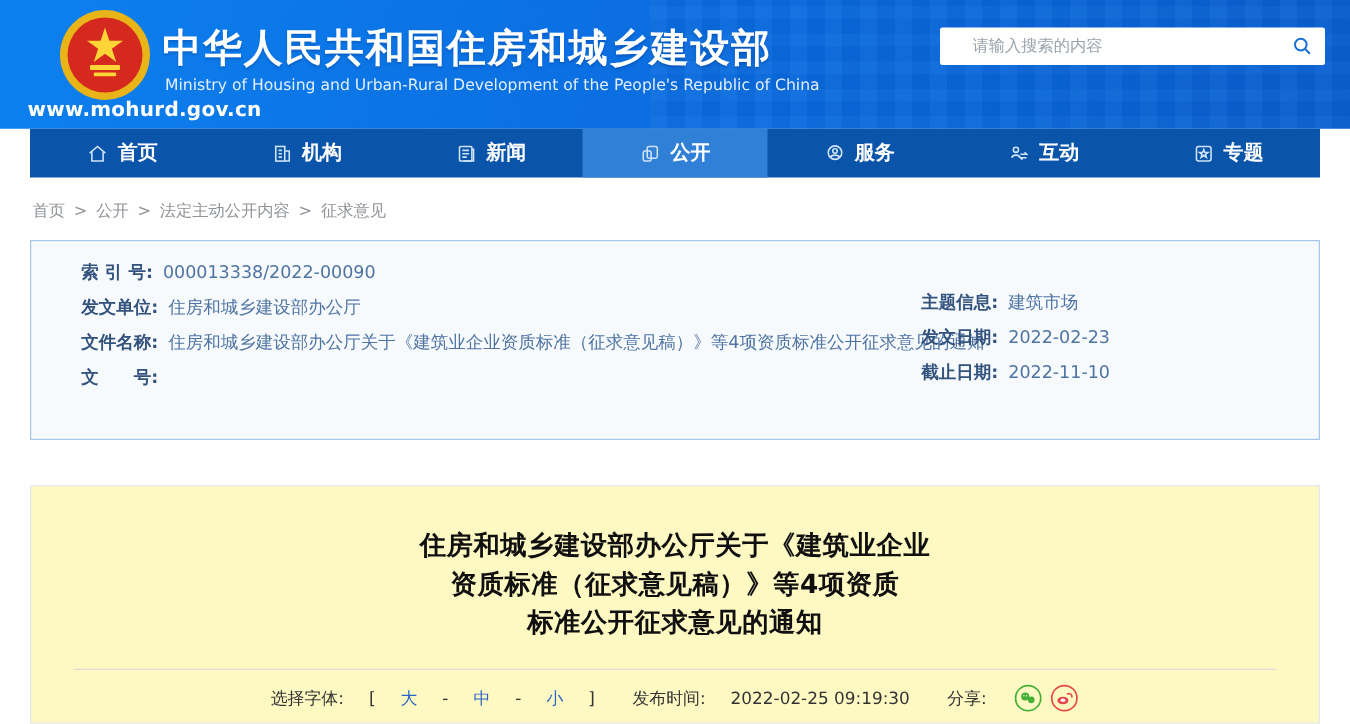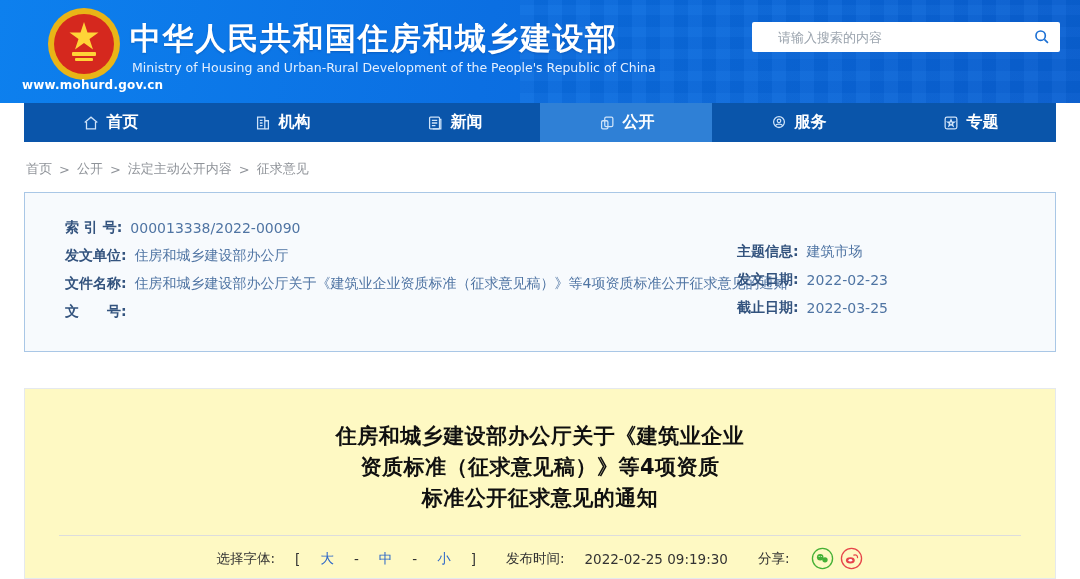--- a/index.html
+++ b/index.html
@@ -9,21 +9,21 @@
   
   .header { position:relative; width:1080px; height:103px;
     background:linear-gradient(100deg,#0d80ee 0%,#0b6fe2 45%,#0a61d2 100%); }
   .header::after { content:""; position:absolute; right:0; top:0; width:560px; height:103px;
     background:
       repeating-linear-gradient(90deg, rgba(255,255,255,.05) 0 14px, rgba(0,0,40,.06) 14px 28px),
       repeating-linear-gradient(0deg, rgba(255,255,255,.04) 0 10px, rgba(0,0,40,.05) 10px 22px);
     opacity:.5; pointer-events:none; }
   .emblem { position:absolute; left:46px; top:6px; width:76px; height:76px; z-index:2; }
   .site-url { position:absolute; left:22px; top:78px; color:#fff; font-weight:bold;
-    font-size:12px; letter-spacing:.2px; z-index:2; }
+    font-size:16px; letter-spacing:.2px; z-index:2; }
   .site-title { position:absolute; left:130px; top:18px; color:#fff; font-weight:bold;
     font-size:31px; letter-spacing:1.5px; z-index:2; text-shadow:0 1px 2px rgba(0,30,90,.25);text-align:right; }
   .site-subtitle { position:absolute; left:132px; top:60px; color:#e3efff; font-size:12.5px; z-index:2; }
   .search-box { position:absolute; left:752px; top:22px; width:308px; height:30px;
     background:#fff; border-radius:2px; display:flex; align-items:center; z-index:3; }
   .search-box input { flex:1; border:none; outline:none; padding:0 26px; font-size:13px;
     color:#333; background:transparent; font-family:inherit; }
   .search-box input::placeholder { color:#9aa3ad; }
   .search-btn { width:36px; height:30px; display:flex; align-items:center; justify-content:center;
     cursor:pointer; background:transparent; border:none; }
@@ -37,21 +37,21 @@
   .nav-icon { display:flex; align-items:center; }
   .nav-icon svg { stroke:#cfe3f9; }
 
   
   .breadcrumb { position:absolute; left:26px; top:160px; font-size:13px; color:#8f9399;
     display:flex; gap:7px; align-items:center; }
   .breadcrumb a { color:#8f9399; text-decoration:none; cursor:pointer; }
 
   
   .meta-box { position:absolute; left:24px; top:192px; width:1032px; height:160px;
-    background:#f7fafd; border:1px solid #a9c7e6; display:flex; padding:21px 0 0 40px; }
+    background:#f7fafd; border:1px solid #a9c7e6; display:flex; padding:11px 0 0 40px; }
   .meta-col-left { width:672px; }
   .meta-col-right { flex:1;margin-top:24px; }
   .meta-row { height:28px; display:flex; align-items:center; font-size:14px; white-space:nowrap; }
   .meta-label { color:#33537e; font-weight:bold; margin-right:8px; }
   .meta-value { color:#4f74a3; }
 
   
   .card { position:absolute; left:24px; top:388px; width:1032px; height:191px;
     background:#fef9c3; border:1px solid #e5e9ee; }
   .article-title { margin-top:32px; text-align:center; font-size:21px; font-weight:bold;
@@ -139,20 +139,30 @@
         <circle cx="10" cy="9" r="6"></circle>
           <circle cx="10" cy="7.6" r="2"></circle>
         <path d="M5.8 13.2 c1.2-2.6 7.2-2.6 8.4 0"></path>
         </svg>
     </span>
     <span>服务</span>
   </div>
   <div class="nav-tab">
     <span class="nav-icon">
       <svg width="18" height="18" viewBox="0 0 20 20" fill="none" stroke-width="1.4">
+        <circle cx="7.5" cy="6.5" r="2.3"></circle>
+          <path d="M3.8 13.5 c0.8-3 6.6-3 7.4 0"></path>
+        <path d="M11.5 10.5 h5.5 l-1.8 -1.8 M17 13.5 h-5.5 l1.8 1.8"></path>
+        </svg>
+    </span>
+    <span>互动</span>
+  </div>
+  <div class="nav-tab">
+    <span class="nav-icon">
+      <svg width="18" height="18" viewBox="0 0 20 20" fill="none" stroke-width="1.4">
         <rect x="3.5" y="3.5" width="13" height="13" rx="2"></rect>
         <path d="M10 6.3 L11 8.9 L13.7 8.9 L11.5 10.6 L12.3 13.2 L10 11.6 L7.7 13.2 L8.5 10.6 L6.3 8.9 L9 8.9 Z"></path>
         </svg>
     </span>
     <span>专题</span>
   </div>
 </div>
 
 <div class="breadcrumb">
   <a>首页</a>
@@ -187,21 +197,21 @@
     <div class="meta-row">
       <span class="meta-label">主题信息:</span>
       <span class="meta-value">建筑市场</span>
     </div>
     <div class="meta-row">
       <span class="meta-label">发文日期:</span>
       <span class="meta-value">2022-02-23</span>
     </div>
     <div class="meta-row">
       <span class="meta-label">截止日期:</span>
-      <span class="meta-value">2022-03-25</span>
+      <span class="meta-value">2022-11-10</span>
     </div>
   </div>
 </div>
 
 <div class="card">
   <h1 class="article-title">
     <span>住房和城乡建设部办公厅关于《建筑业企业</span><br>
     <span>资质标准（征求意见稿）》等4项资质</span><br>
     <span>标准公开征求意见的通知</span>
   </h1>

